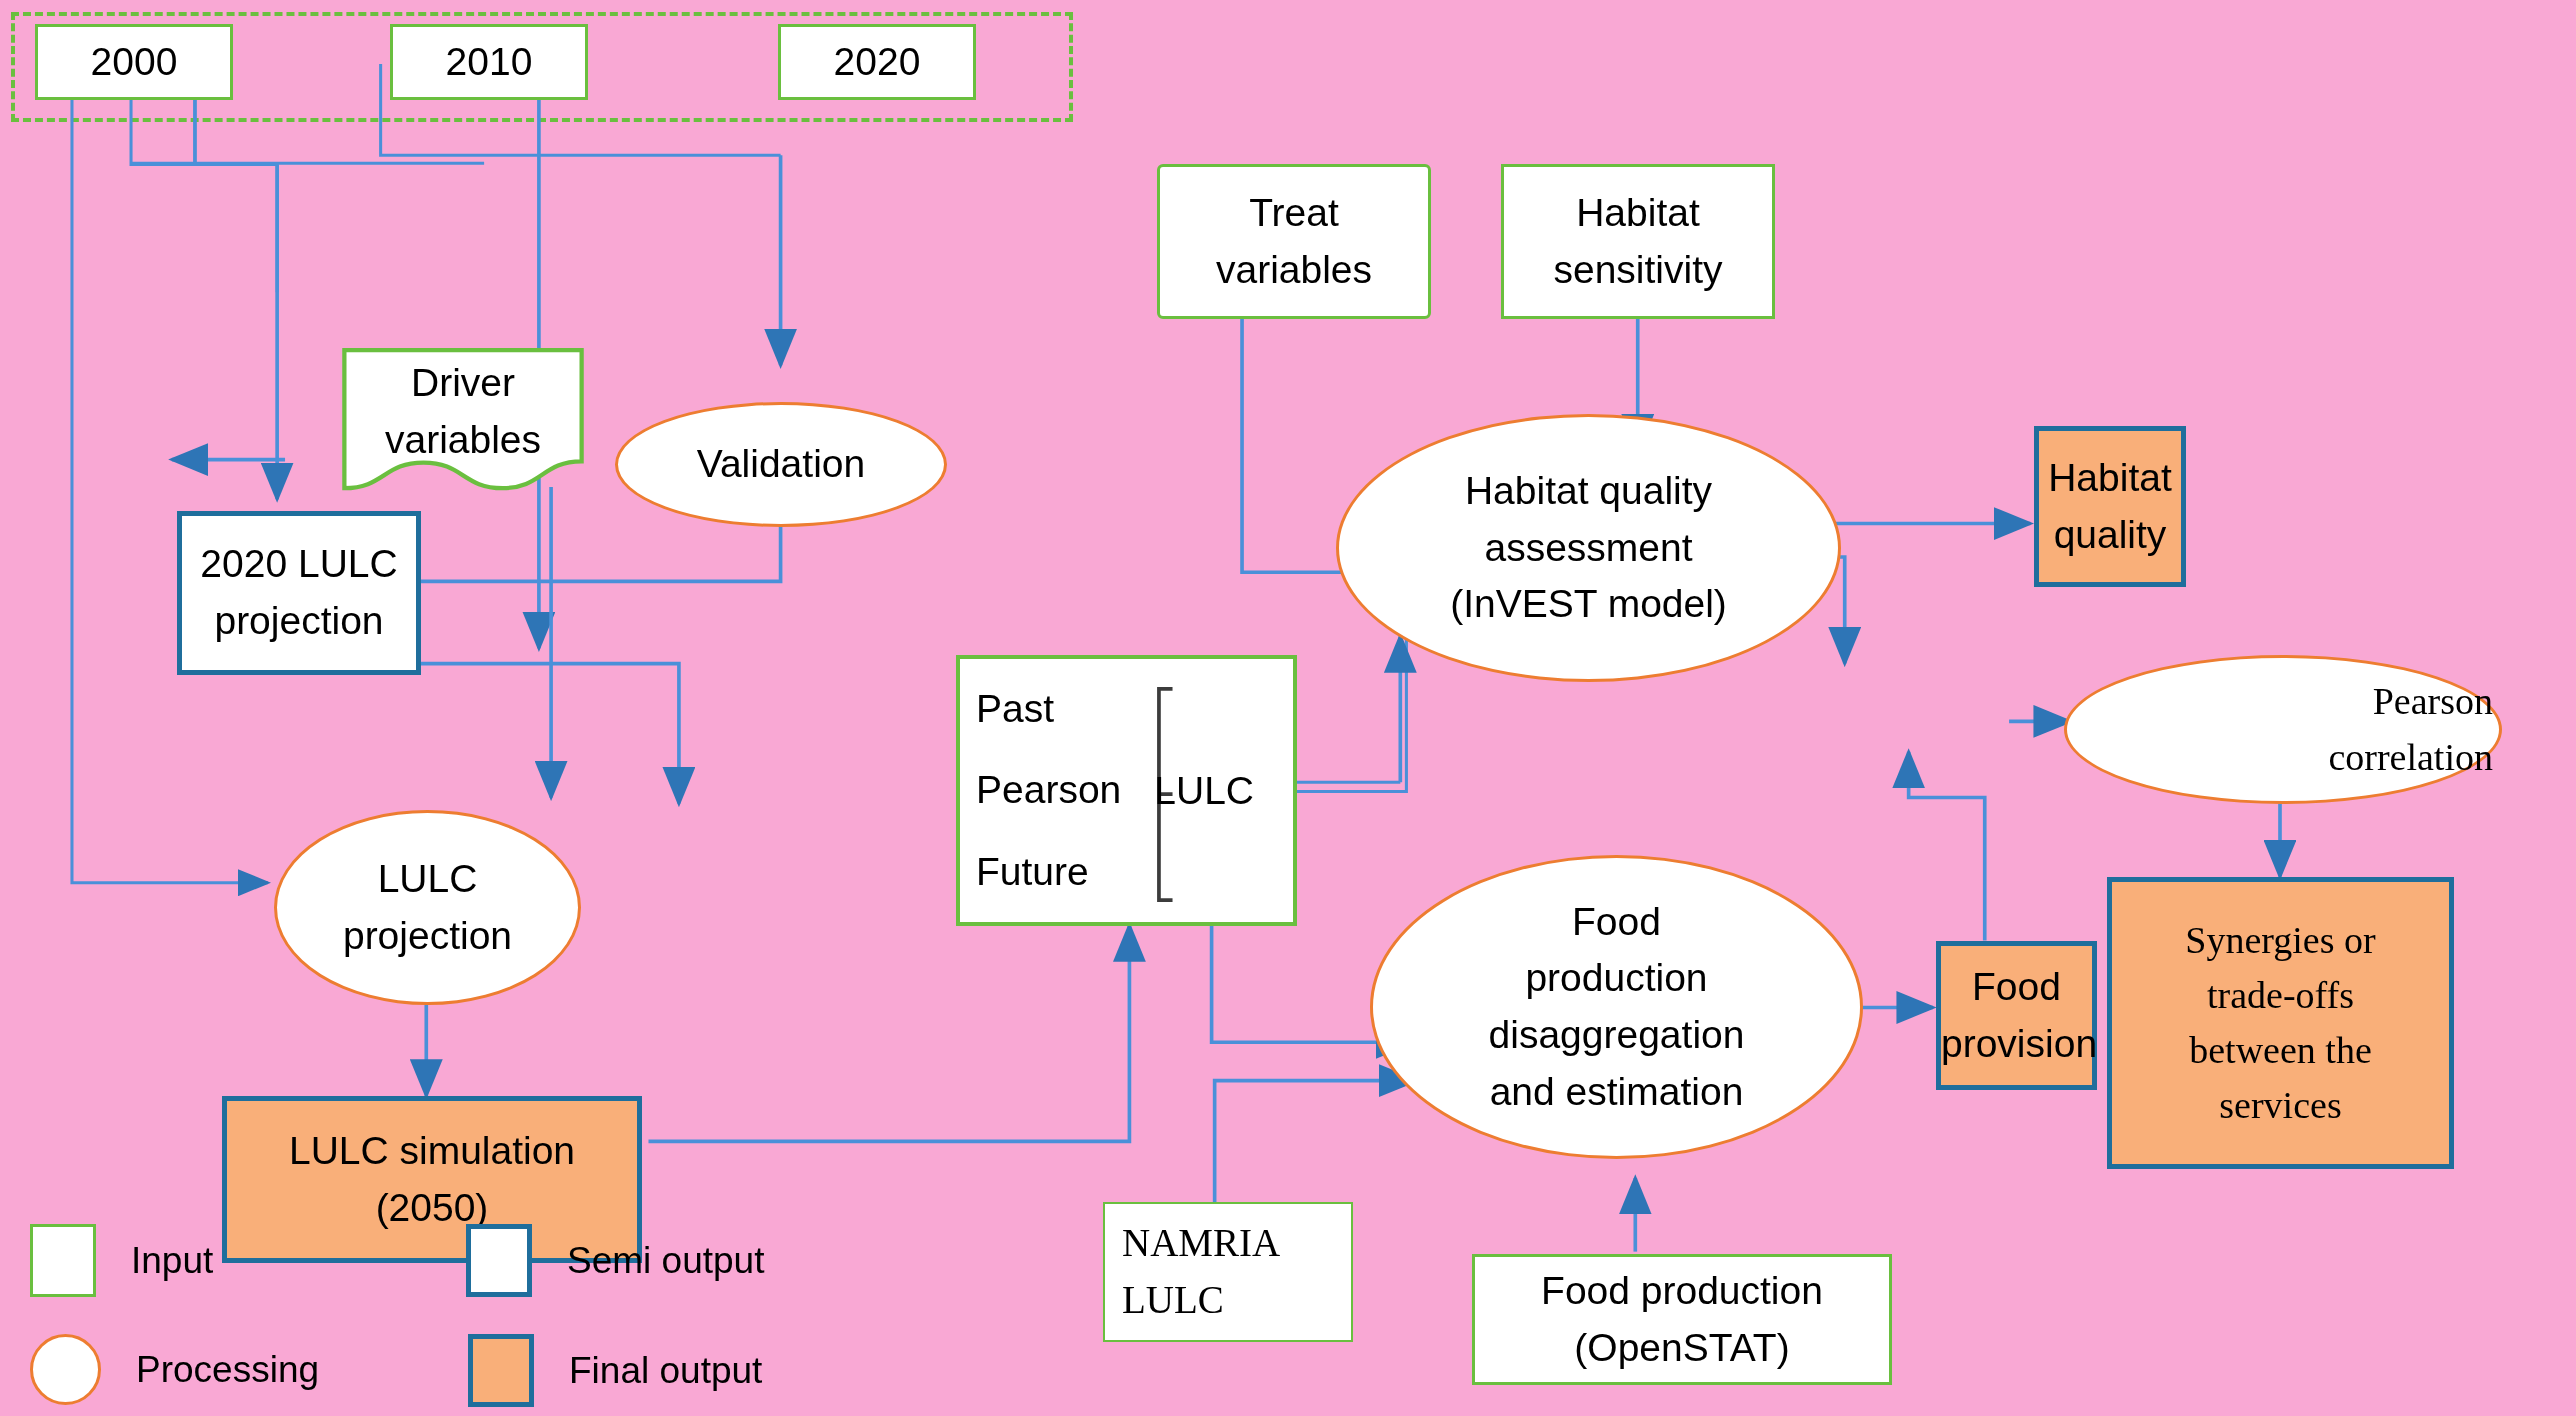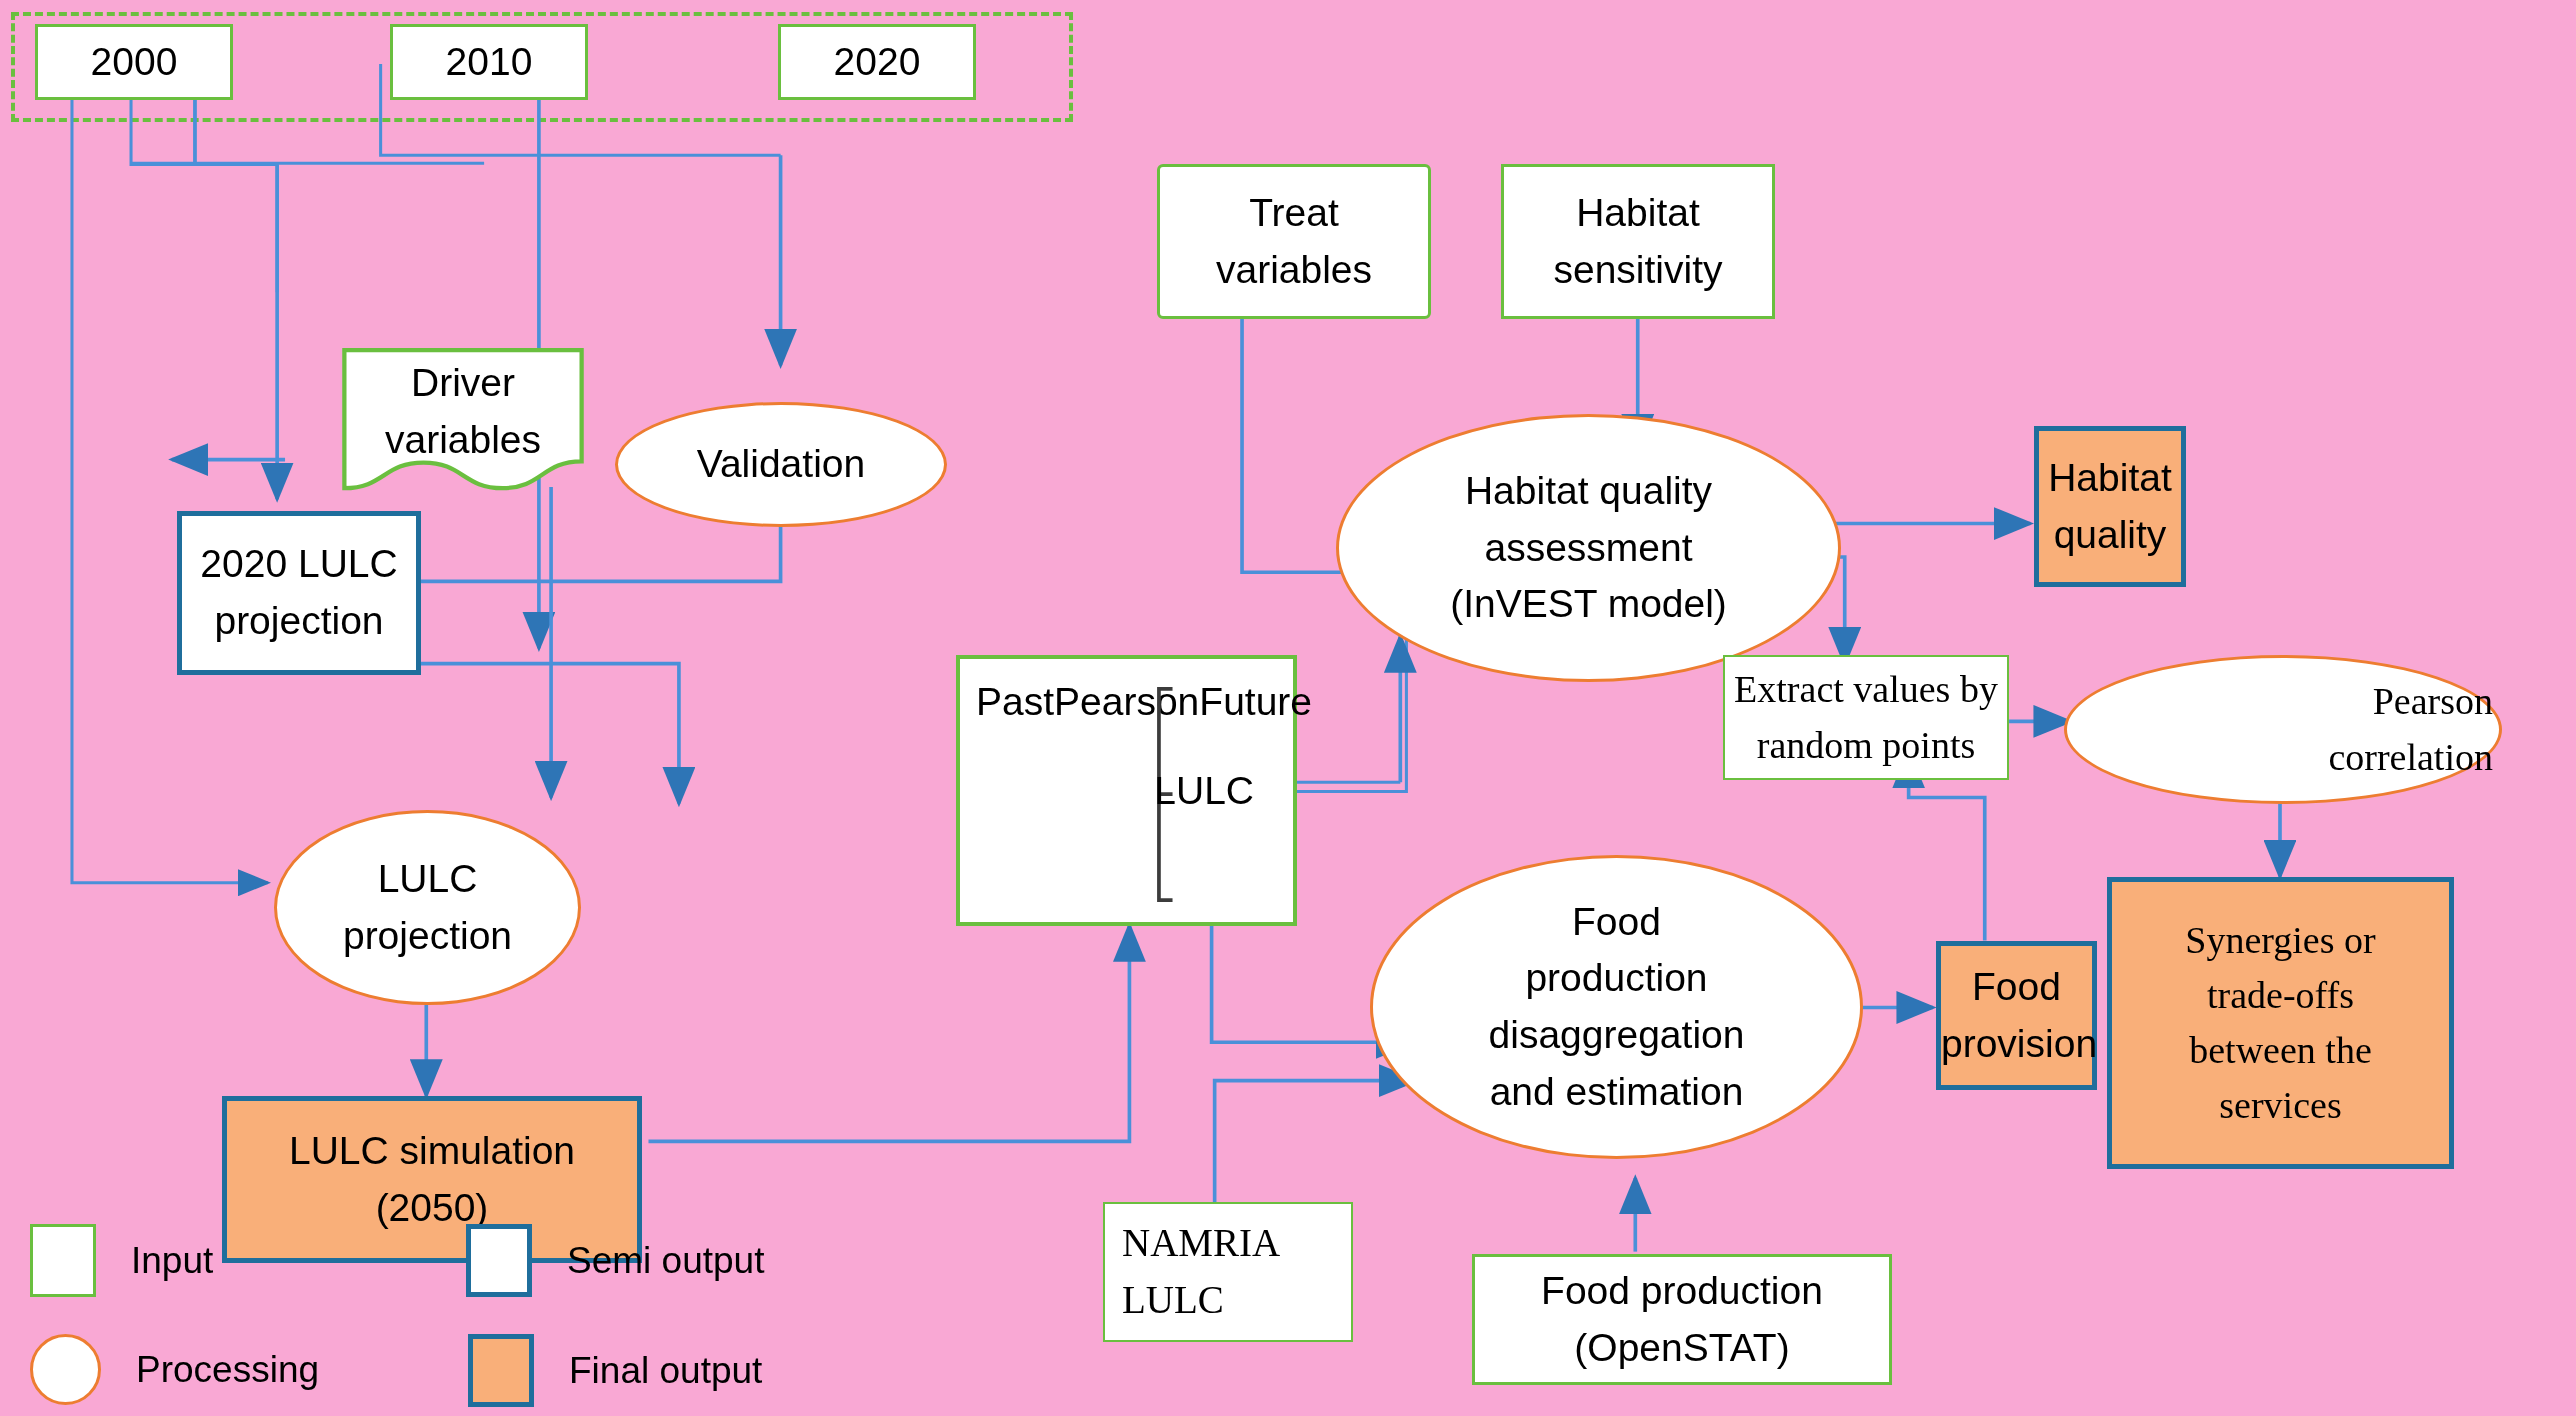--- a/index.html
+++ b/index.html
@@ -22,22 +22,22 @@
 
   
   .doc-shape{position:absolute;}
   .doc-shape .doc-label{position:absolute;left:0;top:0;width:100%;height:100%;
         display:flex;align-items:center;justify-content:center;text-align:center;font-size:39px;line-height:1.45;
         padding-bottom:16px;box-sizing:border-box;}
 
   
   .lulc-inner{position:absolute;left:0;top:0;width:100%;height:100%;}
   .lulc-col{position:absolute;left:16px;top:0;width:170px;height:100%;
-        display:flex;justify-content:space-around;align-items:flex-start;
-        font-size:39px;padding:21px 0;box-sizing:border-box;}
+        display:flex;flex-direction:column;justify-content:space-around;align-items:flex-start;
+        font-size:39px;padding:9px 0;box-sizing:border-box;}
   .lulc-right{position:absolute;right:39px;top:50%;transform:translateY(-50%);font-size:39px;}
   .brace{position:absolute;left:194px;top:28px;bottom:28px;width:21px;}
 
   
   #legend{position:absolute;left:30px;top:1224px;width:913px;height:177px;}
   .lg-item{position:absolute;display:flex;align-items:center;}
   .lg-swatch{box-sizing:border-box;}
   .lg-text{font-size:37px;color:#000;margin-left:35px;white-space:nowrap;}
   .sw-input{width:66px;height:73px;border:3.7px solid #6ABF3F;background:#fff;}
   .sw-semi{width:66px;height:73px;border:5.5px solid #1F6E9C;background:#fff;}
@@ -184,24 +184,20 @@
       </svg>
       <span class="lulc-right">LULC</span>
     </div>
   </div>
 
   <div class="node final-box" style="left:2034px;top:426px;width:152px;height:161px;">
     <span style="white-space:pre-line">Habitat
 quality</span>
   </div>
 
-  <div class="node input-box serif" style="left:1723px;top:655px;width:286px;height:125px;font-size:38px;border-width:2.4px;">
-    <span style="white-space:pre-line">Extract values by
-random points</span>
-  </div>
 
   <div class="node proc-ellipse serif" style="left:2064px;top:655px;width:438px;height:149px;font-size:38px;text-align:right;">
     <span style="white-space:pre-line">Pearson
 correlation</span>
   </div>
 
   <div class="node final-box serif" style="left:2107px;top:877px;width:347px;height:292px;font-size:38px;">
     <span style="white-space:pre-line">Synergies or
 trade-offs
 between the

